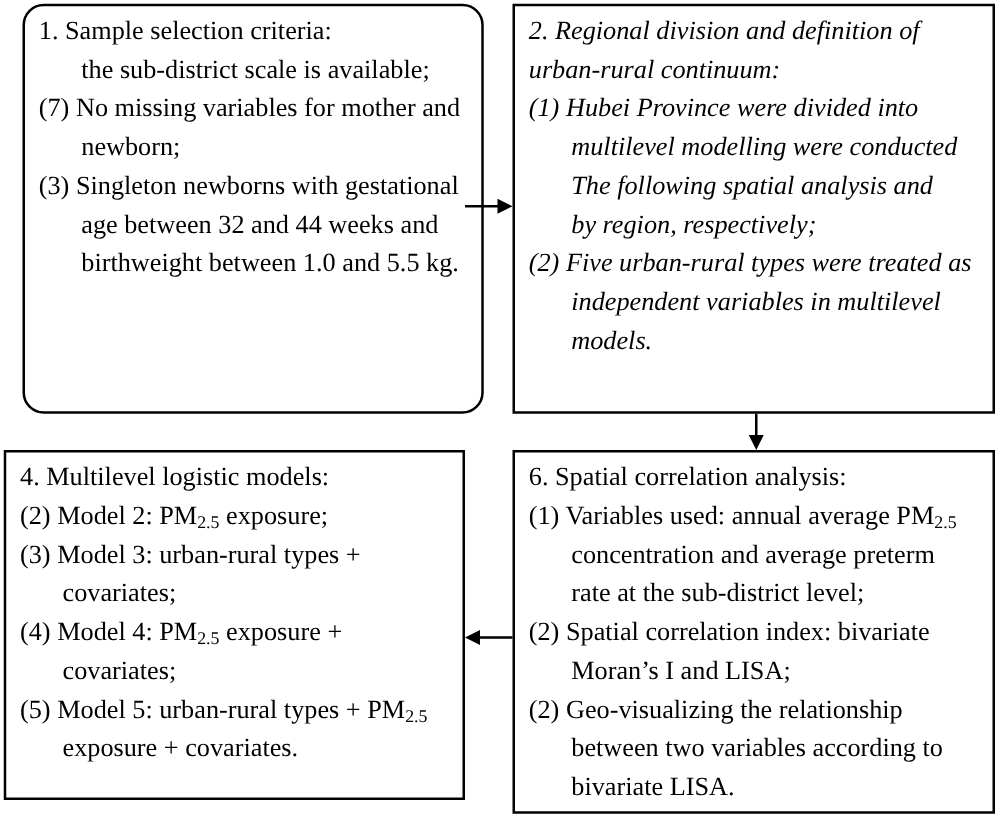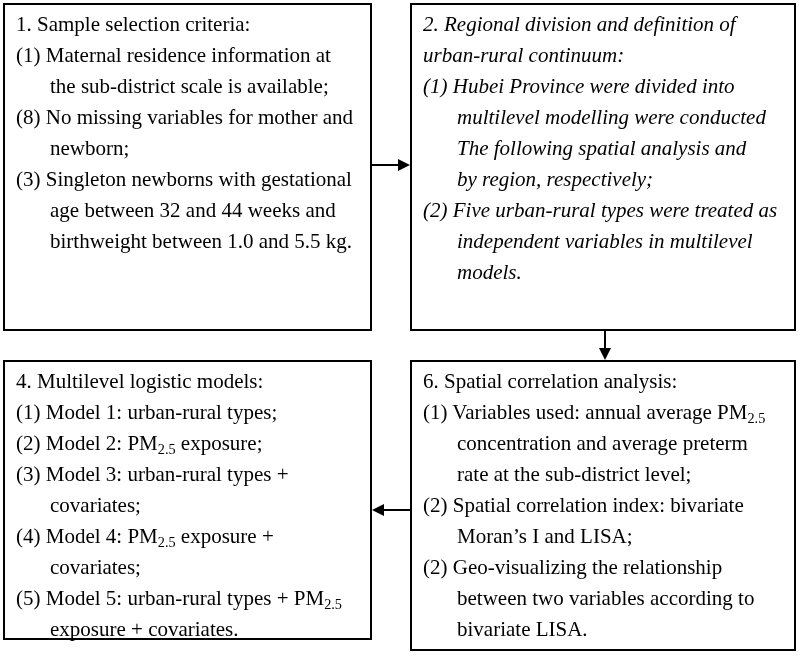--- a/index.html
+++ b/index.html
@@ -18,21 +18,21 @@
   }
   .box {
     position: absolute;
     box-sizing: border-box;
     border: 2px solid #000000;
     background: #ffffff;
     padding: 4px 2px 0 11px;
     font-size: 21px;
     line-height: 31px;
   }
-  .box-1 { left: 3px;   top: 3px;   width: 369px; height: 328px; }
+  .box-1 { left: 18px;   top: 3px;   width: 369px; height: 328px; border-radius: 17px; }
   .box-2 { left: 410px; top: 3px;   width: 386px; height: 328px; font-style: italic; }
   .box-3 { left: 410px; top: 360px; width: 386px; height: 291px; }
   .box-4 { left: 3px;   top: 360px; width: 369px; height: 280px; }
   .line {
     white-space: nowrap;
   }
   .line.cont {
     padding-left: 34px;
   }
   sub {
@@ -57,23 +57,22 @@
   .shaft-3 { left: 383px; top: 509px; width: 27px; height: 2px; }
   .head-3  { left: 372px; top: 504px; border-right: 12px solid #000; border-top: 6px solid transparent; border-bottom: 6px solid transparent; }
 </style>
 </head>
 <body>
 
 <div class="canvas">
 
   <div class="box box-1">
       <div class="line">1. Sample selection criteria:</div>
-      <div class="line">(1) Maternal residence information at</div>
       <div class="line cont">the sub-district scale is available;</div>
-      <div class="line">(8) No missing variables for mother and</div>
+      <div class="line">(7) No missing variables for mother and</div>
       <div class="line cont">newborn;</div>
       <div class="line">(3) Singleton newborns with gestational</div>
       <div class="line cont">age between 32 and 44 weeks and</div>
       <div class="line cont">birthweight between 1.0 and 5.5 kg.</div>
     </div>
 
   <div class="box box-2">
       <div class="line">2. Regional division and definition of</div>
       <div class="line">urban-rural continuum:</div>
       <div class="line">(1) Hubei Province were divided into</div>
@@ -92,21 +91,20 @@
       <div class="line cont">rate at the sub-district level;</div>
       <div class="line">(2) Spatial correlation index: bivariate</div>
       <div class="line cont">Moran’s I and LISA;</div>
       <div class="line">(2) Geo-visualizing the relationship</div>
       <div class="line cont">between two variables according to</div>
       <div class="line cont">bivariate LISA.</div>
     </div>
 
   <div class="box box-4">
       <div class="line">4. Multilevel logistic models:</div>
-      <div class="line">(1) Model 1: urban-rural types;</div>
       <div class="line">(2) Model 2: PM<sub>2.5</sub> exposure;</div>
       <div class="line">(3) Model 3: urban-rural types +</div>
       <div class="line cont">covariates;</div>
       <div class="line">(4) Model 4: PM<sub>2.5</sub> exposure +</div>
       <div class="line cont">covariates;</div>
       <div class="line">(5) Model 5: urban-rural types + PM<sub>2.5</sub></div>
       <div class="line cont">exposure + covariates.</div>
     </div>
 
   <div class="shaft shaft-1"></div>

